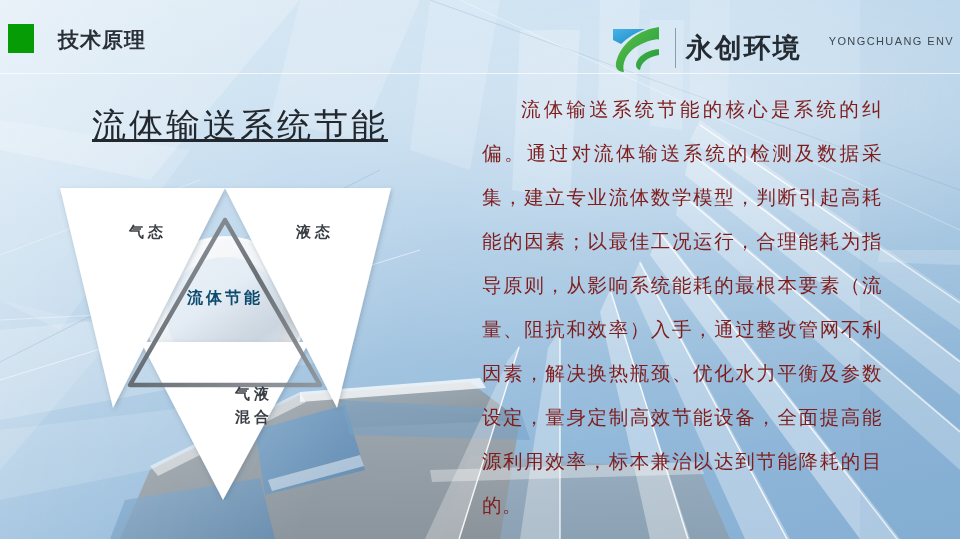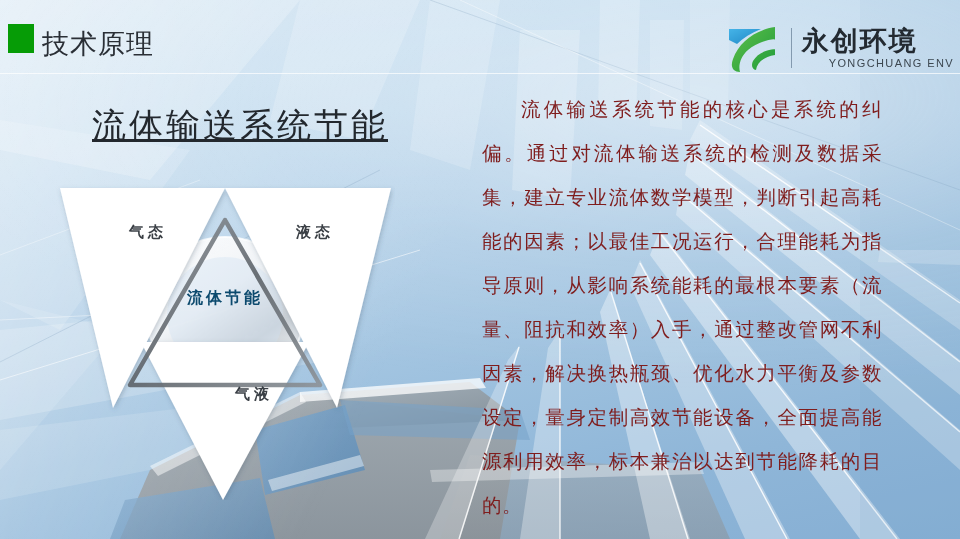--- a/index.html
+++ b/index.html
@@ -73,24 +73,24 @@
   }
   .hdr-square {
     position: absolute;
     left: 8px;
     top: 24px;
     width: 26px;
     height: 29px;
   }
   .hdr-title {
     position: absolute;
-    left: 42px;
+    left: 58px;
     top: 26px;
-    font-size: 27px;
-    font-weight: normal;
+    font-size: 21px;
+    font-weight: bold;
     letter-spacing: 1px;
     color: #2a2f36;
     white-space: nowrap;
   }
 
   
   .logo {
     position: absolute;
     right: 6px;
     top: 20px;
@@ -105,21 +105,21 @@
   }
   .logo-divider {
     width: 1px;
     height: 40px;
     margin: 0 10px 0 6px;
     background: rgba(70,95,120,0.55);
     flex: 0 0 auto;
   }
   .logo-words {
     display: flex;
-    flex-direction: column;
+    flex-direction: row;
     justify-content: center;
   }
   .logo-cn {
     font-size: 27px;
     font-weight: bold;
     letter-spacing: 2px;
     color: #232a31;
     line-height: 1.05;
     white-space: nowrap;
   }
@@ -367,20 +367,21 @@
       <polygon points="170,40 265,205 75,205" fill="none" stroke="url(#triStroke)" stroke-width="4.5" stroke-linejoin="round" opacity="0.92"></polygon>
     </svg>
 
     
     <div class="tri-label" style="left:48px; top:43px; width:90px;font-family:Liberation Serif, serif;">气态</div>
 
     <div class="tri-label" style="left:215px; top:43px; width:90px;">液态</div>
 
     <div class="tri-label two-line" style="left:118px; top:202px; width:100px;text-align:right;">
       <div>气液</div>
+      <div>混合</div>
     </div>
 
     <div class="tri-label center" style="left:110px; top:108px; width:120px;">流体节能</div>
   </div>
 
   <div class="body-text">流体输送系统节能的核心是系统的纠偏。通过对流体输送系统的检测及数据采集，建立专业流体数学模型，判断引起高耗能的因素；以最佳工况运行，合理能耗为指导原则，从影响系统能耗的最根本要素（流量、阻抗和效率）入手，通过整改管网不利因素，解决换热瓶颈、优化水力平衡及参数设定，量身定制高效节能设备，全面提高能源利用效率，标本兼治以达到节能降耗的目的。</div>
 
 </div>
 
 </body></html>

